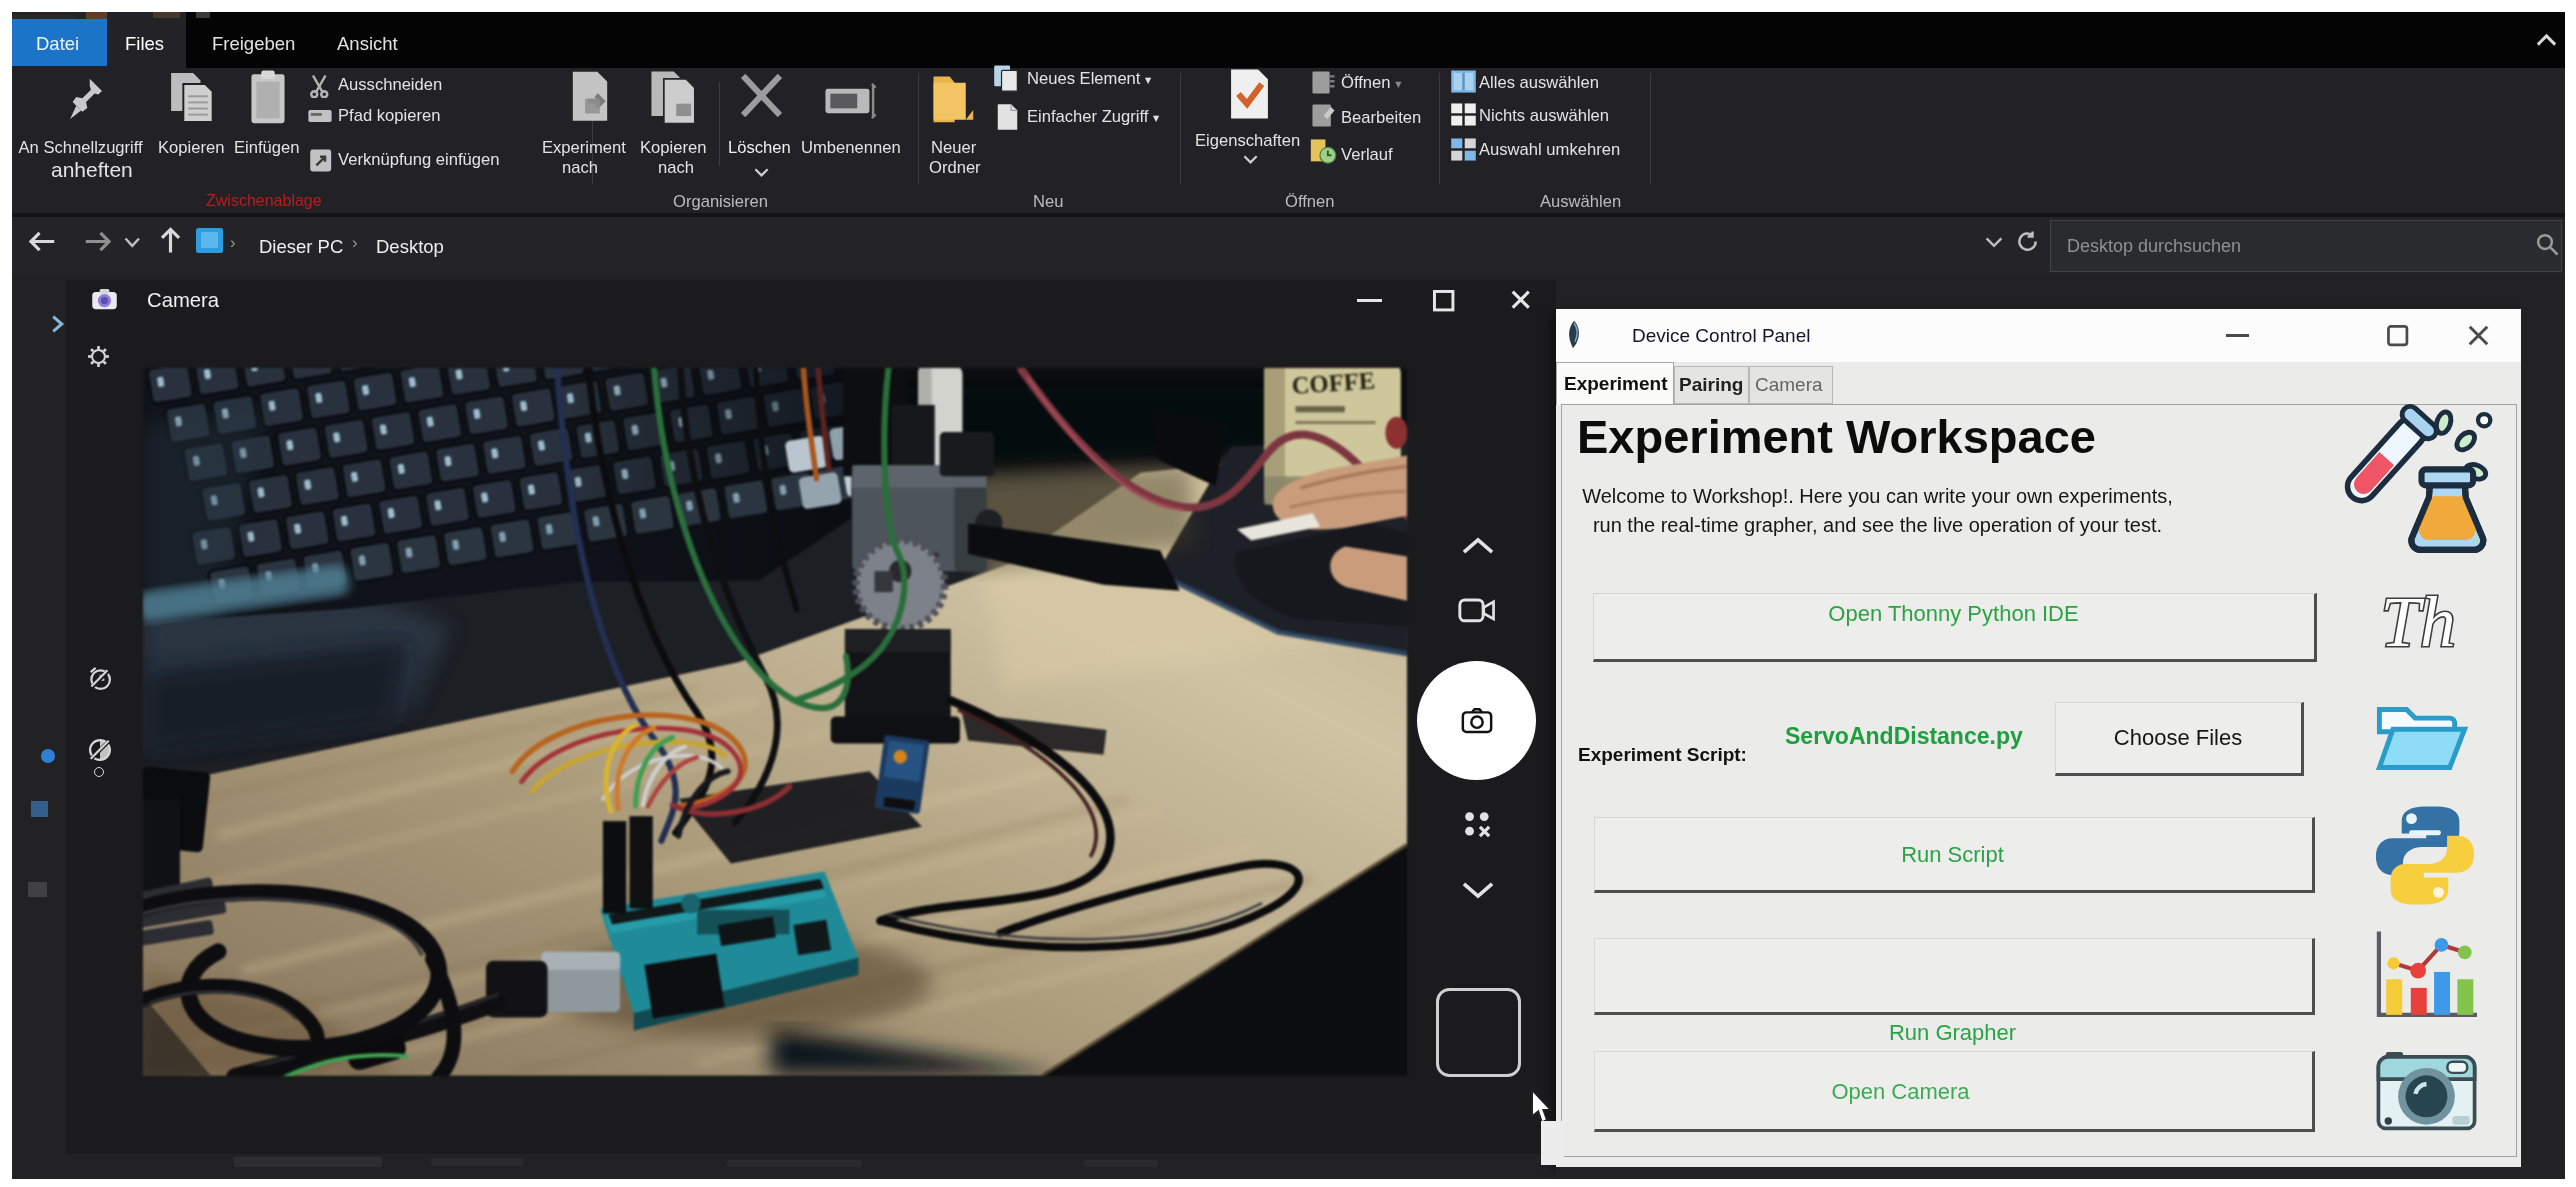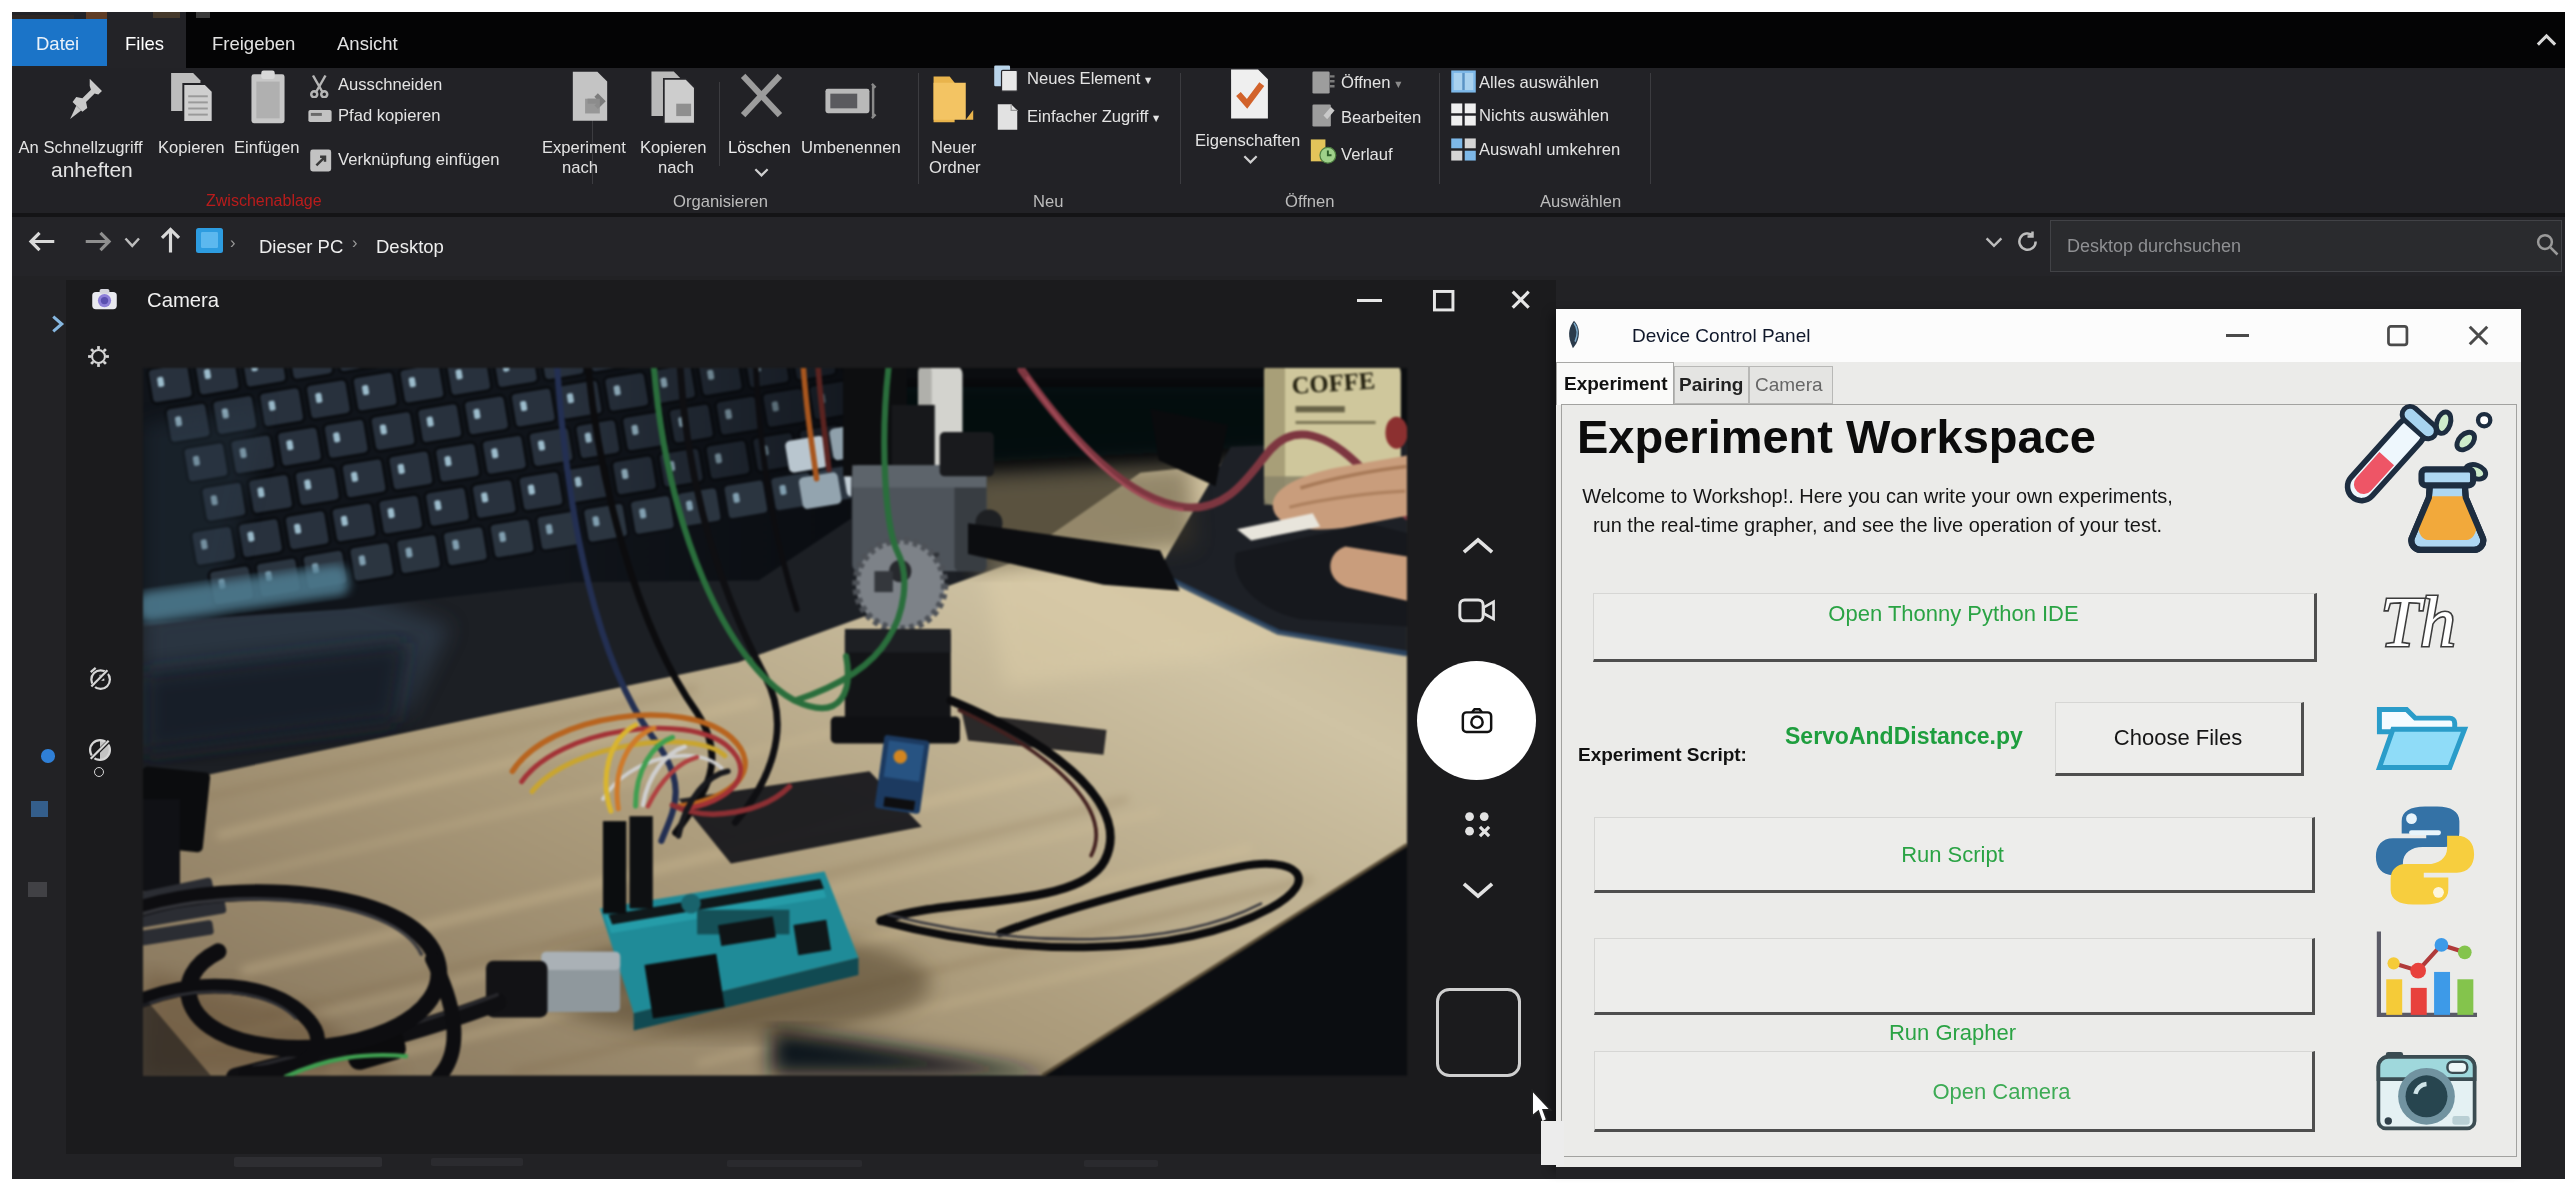--- a/index.html
+++ b/index.html
@@ -740,21 +740,21 @@
     <div class="txt" style="left:1593px;top:601px;width:721px;text-align:center;font-size:22px;color:#2aa344;">Open Thonny Python IDE</div>
     <div class="txt" style="left:1578px;top:744px;font-size:19px;font-weight:bold;color:#111;">Experiment Script:</div>
     <div class="txt" style="left:1785px;top:723px;font-size:23px;font-weight:bold;color:#1e9e3e;">ServoAndDistance.py</div>
     <div class="abs" style="left:2055px;top:702px;width:249px;height:74px;background:#ededeb;border:1.2px solid #d6d6d4;border-right:3.1px solid #4e4e4e;border-bottom:3.1px solid #4e4e4e;box-sizing:border-box;"></div>
     <div class="txt" style="left:2055px;top:725px;width:246px;text-align:center;font-size:22px;color:#161616;">Choose Files</div>
     <div class="abs" style="left:1594px;top:817px;width:721px;height:76px;background:#ededeb;border:1.2px solid #d6d6d4;border-right:3.1px solid #4e4e4e;border-bottom:3.1px solid #4e4e4e;box-sizing:border-box;"></div>
     <div class="txt" style="left:1594px;top:842px;width:717px;text-align:center;font-size:22px;color:#2aa344;">Run Script</div>
     <div class="abs" style="left:1594px;top:938px;width:721px;height:77px;background:#ededeb;border:1.2px solid #d6d6d4;border-right:3.1px solid #4e4e4e;border-bottom:3.1px solid #4e4e4e;box-sizing:border-box;"></div>
     <div class="txt" style="left:1594px;top:1020px;width:717px;text-align:center;font-size:22px;color:#2aa344;">Run Grapher</div>
     <div class="abs" style="left:1594px;top:1051px;width:721px;height:81px;background:#ededeb;border:1.2px solid #d6d6d4;border-right:3.1px solid #4e4e4e;border-bottom:3.1px solid #4e4e4e;box-sizing:border-box;"></div>
-    <div class="txt" style="left:1643px;top:1079px;width:717px;text-align:center;font-size:22px;color:#3dab55;">Open Camera</div>
+    <div class="txt" style="left:1542px;top:1079px;width:717px;text-align:center;font-size:22px;color:#3dab55;">Open Camera</div>
 
     <div id="dcp-icons">
 
       <svg class="abs" style="left:2334px;top:403px;" width="191" height="172" viewBox="0 0 155 140">
         <g transform="rotate(42 45 42)">
           <rect x="34" y="6" width="23" height="82" rx="11.5" fill="#eef7fd" stroke="#1d2d40" stroke-width="4.5"></rect>
           <path d="M37.5 46 h16 v28 a8 8 0 0 1 -16 0 Z" fill="#ee5566"></path>
           <rect x="29" y="0" width="33" height="13" rx="6.5" fill="#a8d4f0" stroke="#1d2d40" stroke-width="4"></rect>
         </g>
         <g stroke="#1d2d40" stroke-width="4" fill="#cdeccb">

